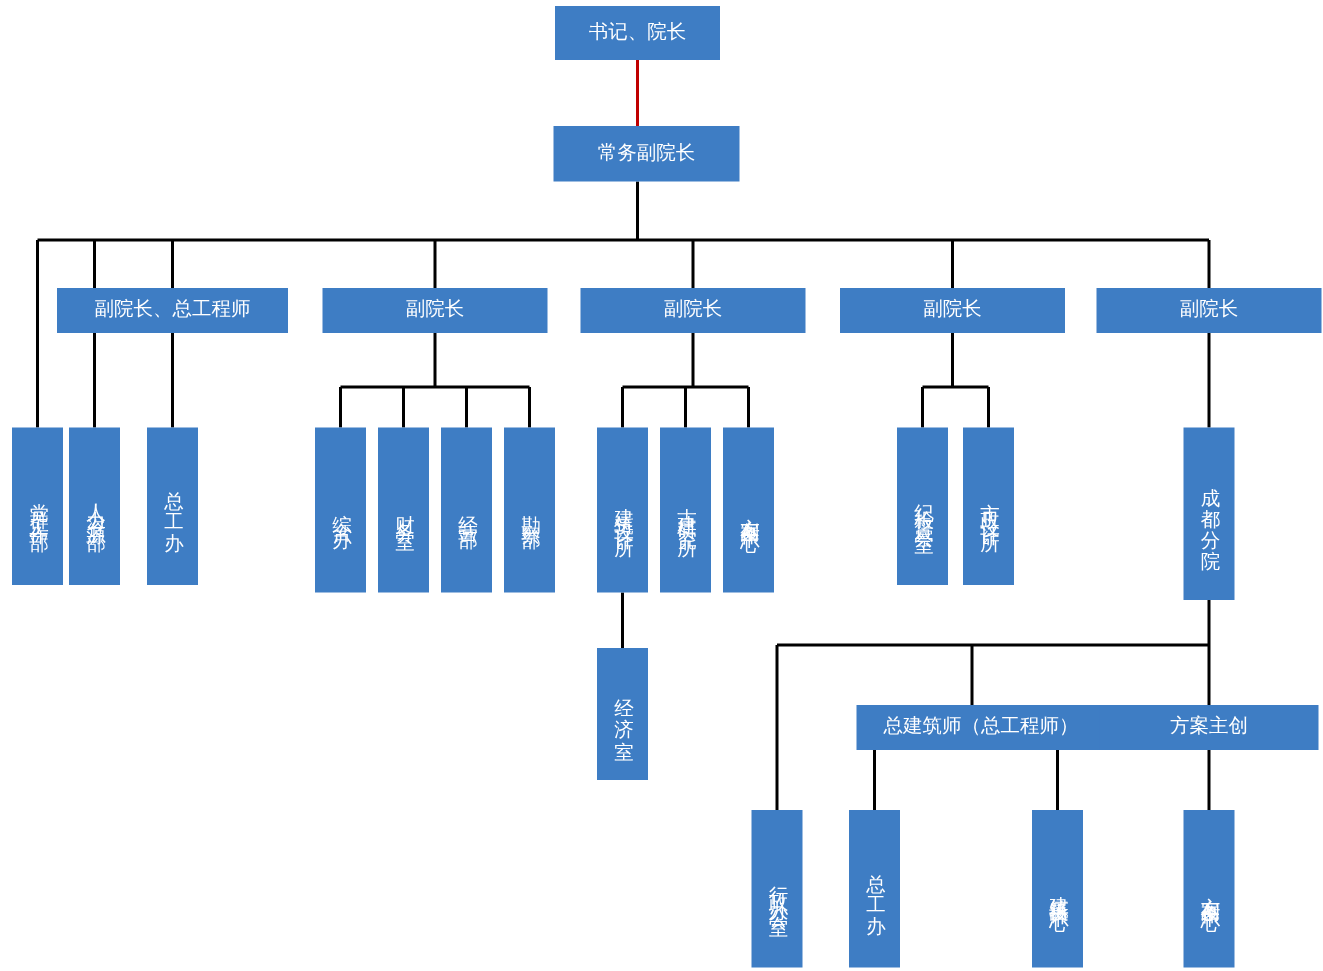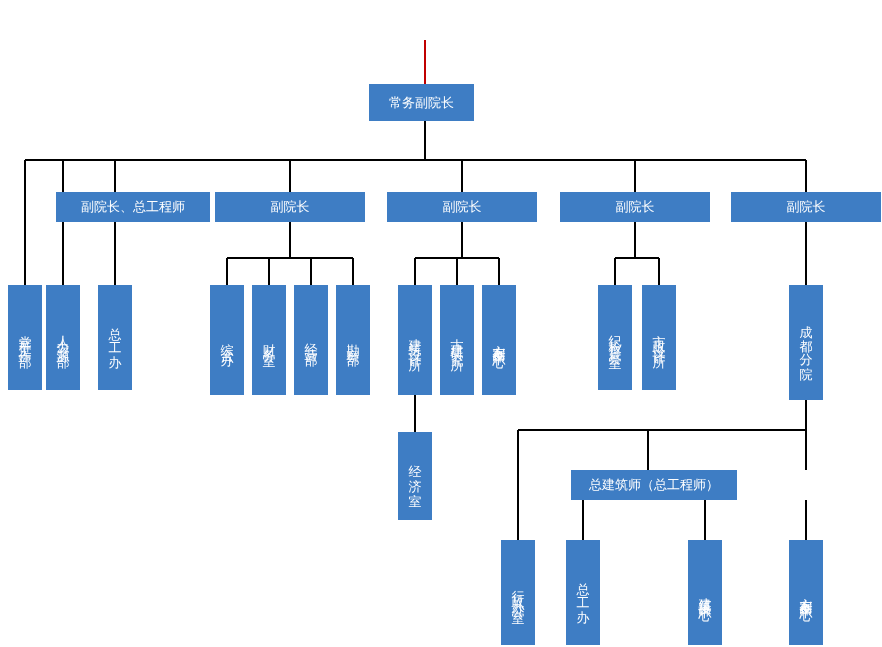--- a/index.html
+++ b/index.html
@@ -79,23 +79,24 @@
       M806 222 V285
       M806 400 V470
       M518 430 H806
       M518 430 V540
       M648 430 V470
       M583 500 V540
       M705 500 V540
       M806 500 V540"></path>
   </svg>
 
-  <div class="hbox" style="left:369px;top:84px;width:105px;height:37px">常务副院长</div>
+  <div class="hbox" style="left:370px;top:4px;width:110px;height:36px">书记、院长</div>
+  <div class="hbox" style="left:369px;top:84px;width:124px;height:37px">常务副院长</div>
 
-  <div class="hbox" style="left:56px;top:192px;width:154px;height:30px">副院长、总工程师</div>
+  <div class="hbox" style="left:38px;top:192px;width:154px;height:30px">副院长、总工程师</div>
   <div class="hbox" style="left:215px;top:192px;width:150px;height:30px">副院长</div>
   <div class="hbox" style="left:387px;top:192px;width:150px;height:30px">副院长</div>
   <div class="hbox" style="left:560px;top:192px;width:150px;height:30px">副院长</div>
   <div class="hbox" style="left:731px;top:192px;width:150px;height:30px">副院长</div>
 
   <div class="vbox" style="left:8px;top:285px;width:34px;height:105px">党群工作部</div>
   <div class="vbox" style="left:46px;top:285px;width:34px;height:105px">人力资源部</div>
 
   <div class="vbox ls-wide" style="left:98px;top:285px;width:34px;height:105px">总工办</div>
 
@@ -109,18 +110,19 @@
   <div class="vbox ls-tight" style="left:482px;top:285px;width:34px;height:110px">方案创作中心</div>
   <div class="vbox ls-wide" style="left:398px;top:432px;width:34px;height:88px">经济室</div>
 
   <div class="vbox" style="left:598px;top:285px;width:34px;height:105px">纪检督察室</div>
   <div class="vbox" style="left:642px;top:285px;width:34px;height:105px">市政设计所</div>
 
   <div class="vbox ls-wide" style="left:789px;top:285px;width:34px;height:115px">成都分院</div>
 
   <div class="vbox" style="left:501px;top:540px;width:34px;height:105px">行政办公室</div>
   <div class="hbox" style="left:571px;top:470px;width:166px;height:30px">总建筑师（总工程师）</div>
+  <div class="hbox" style="left:733px;top:470px;width:146px;height:30px">方案主创</div>
 
   <div class="vbox ls-wide" style="left:566px;top:540px;width:34px;height:105px">总工办</div>
   <div class="vbox ls-tight" style="left:688px;top:540px;width:34px;height:105px">建筑设计中心</div>
   <div class="vbox ls-tight" style="left:789px;top:540px;width:34px;height:105px">方案创作中心</div>
 
 </div>
 
 </body></html>

